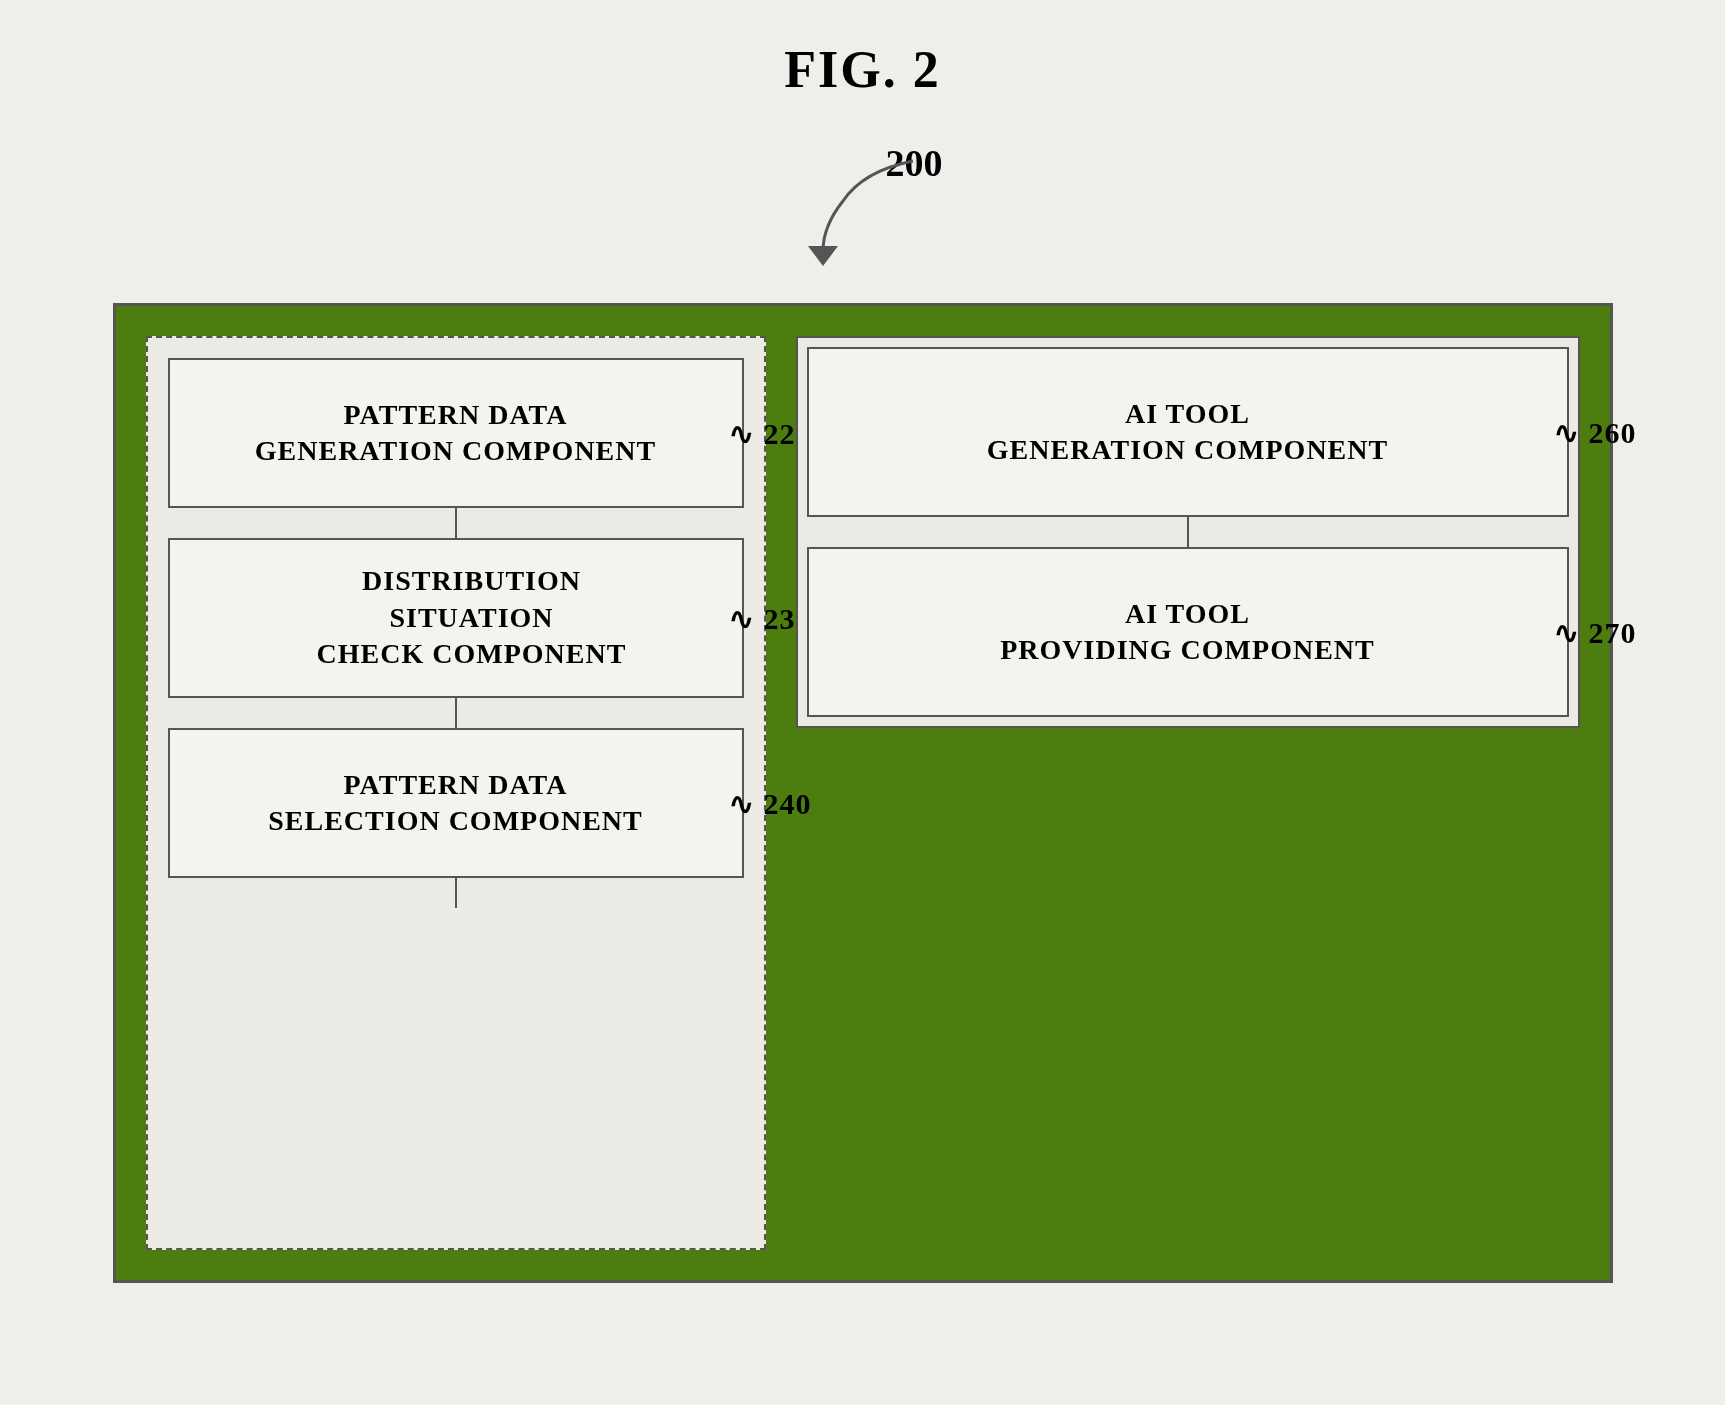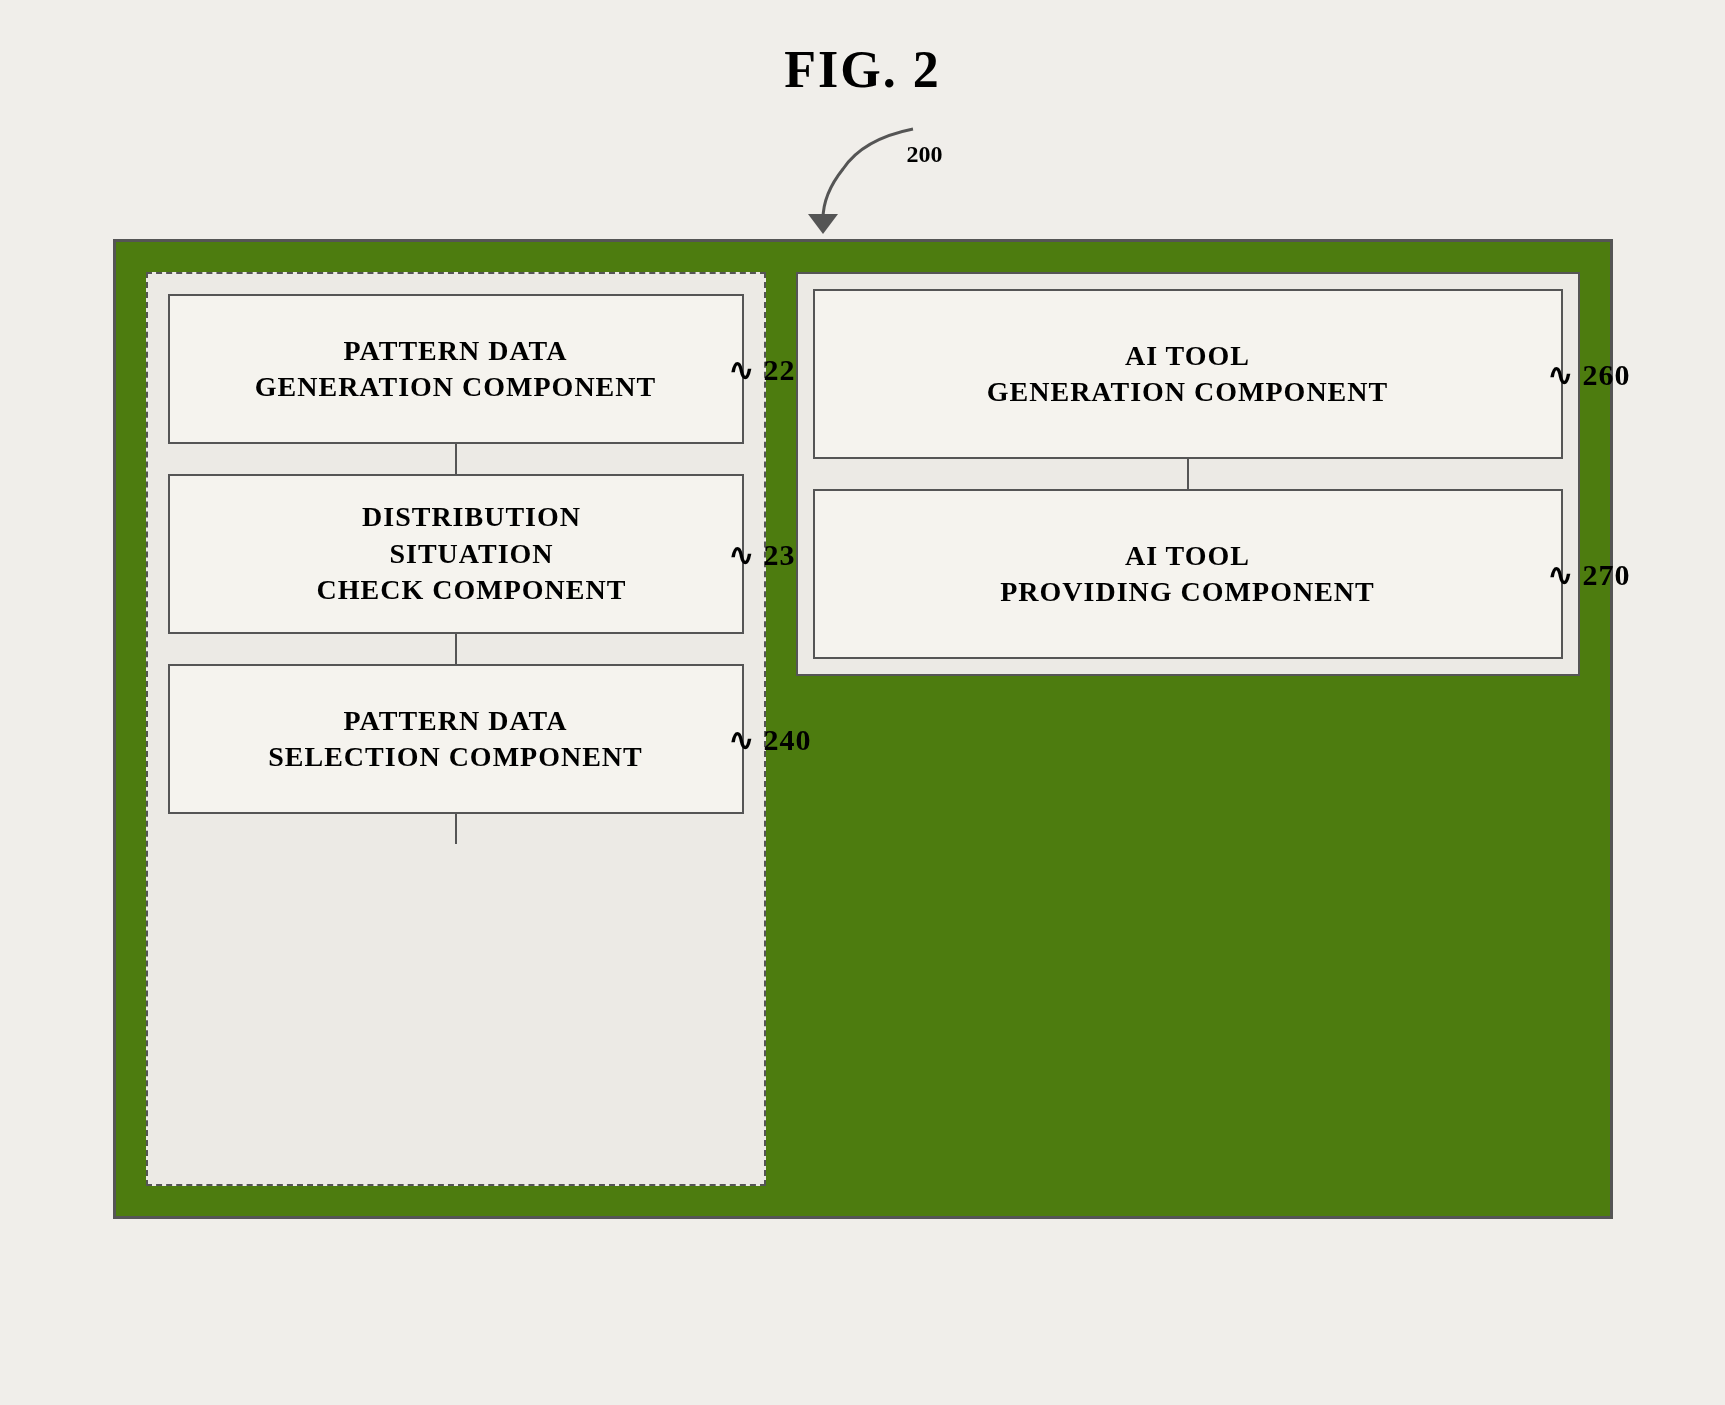--- a/index.html
+++ b/index.html
@@ -14,42 +14,42 @@
       overflow: hidden;
     }
     .page {
       width: 1725px;
       height: 1405px;
       background: #f0eeea;
       position: relative;
       display: flex;
       flex-direction: column;
       align-items: center;
+      gap: 32px;
     }
     .fig-title {
       font-size: 52px;
       font-weight: bold;
       font-family: 'Times New Roman', Times, serif;
       margin-top: 40px;
       letter-spacing: 2px;
     }
     .arrow-area {
       position: relative;
       width: 200px;
       height: 130px;
       margin-top: 10px;
     }
     .ref-label-200 {
       position: absolute;
       top: 0;
       right: 20px;
-      font-size: 24px;
-      font-weight: bold;
-      font-family: 'Times New Roman', Times, serif;
-      margin-top: 32px;
+      font-size: 38px;
+      font-weight: bold;
+      font-family: 'Times New Roman', Times, serif;
     }
     .arrow-svg {
       position: absolute;
       top: 10px;
       left: 0;
       width: 200px;
       height: 120px;
     }
     
     .main-box {
@@ -154,21 +154,21 @@
       display: flex;
       flex-direction: column;
       gap: 20px;
     }
     .right-upper {
       border: 2.5px solid #555;
       background: #eceae5;
       flex: 0 0 auto;
       display: flex;
       flex-direction: column;
-      padding: 15px;
+      padding: 9px;
       gap: 0;
     }
     .right-lower {
       flex: 1;
       display: flex;
       align-items: center;
       justify-content: center;
       position: relative;
     }
   </style>

